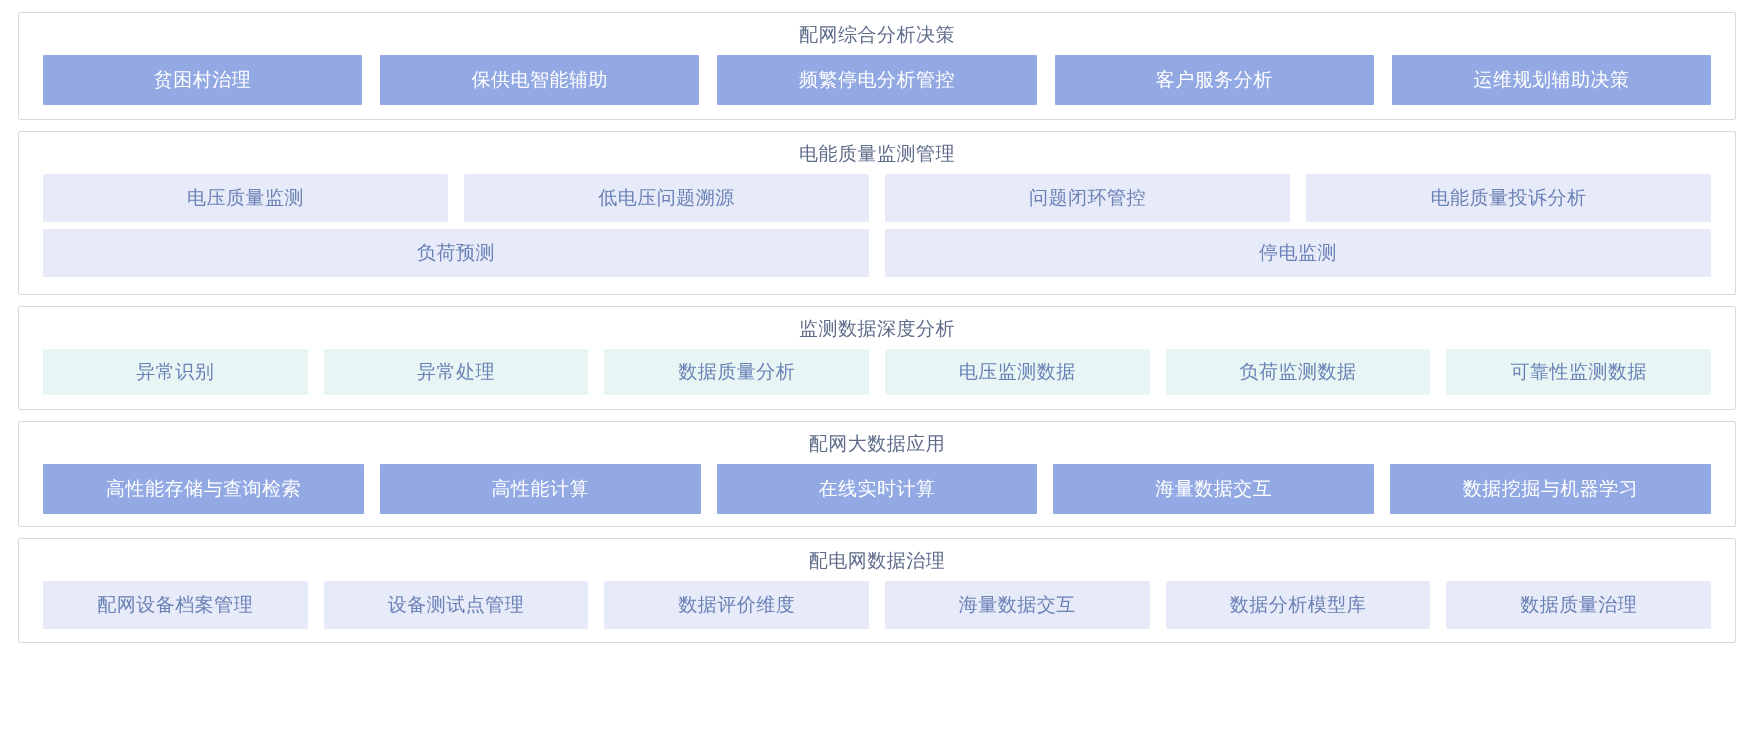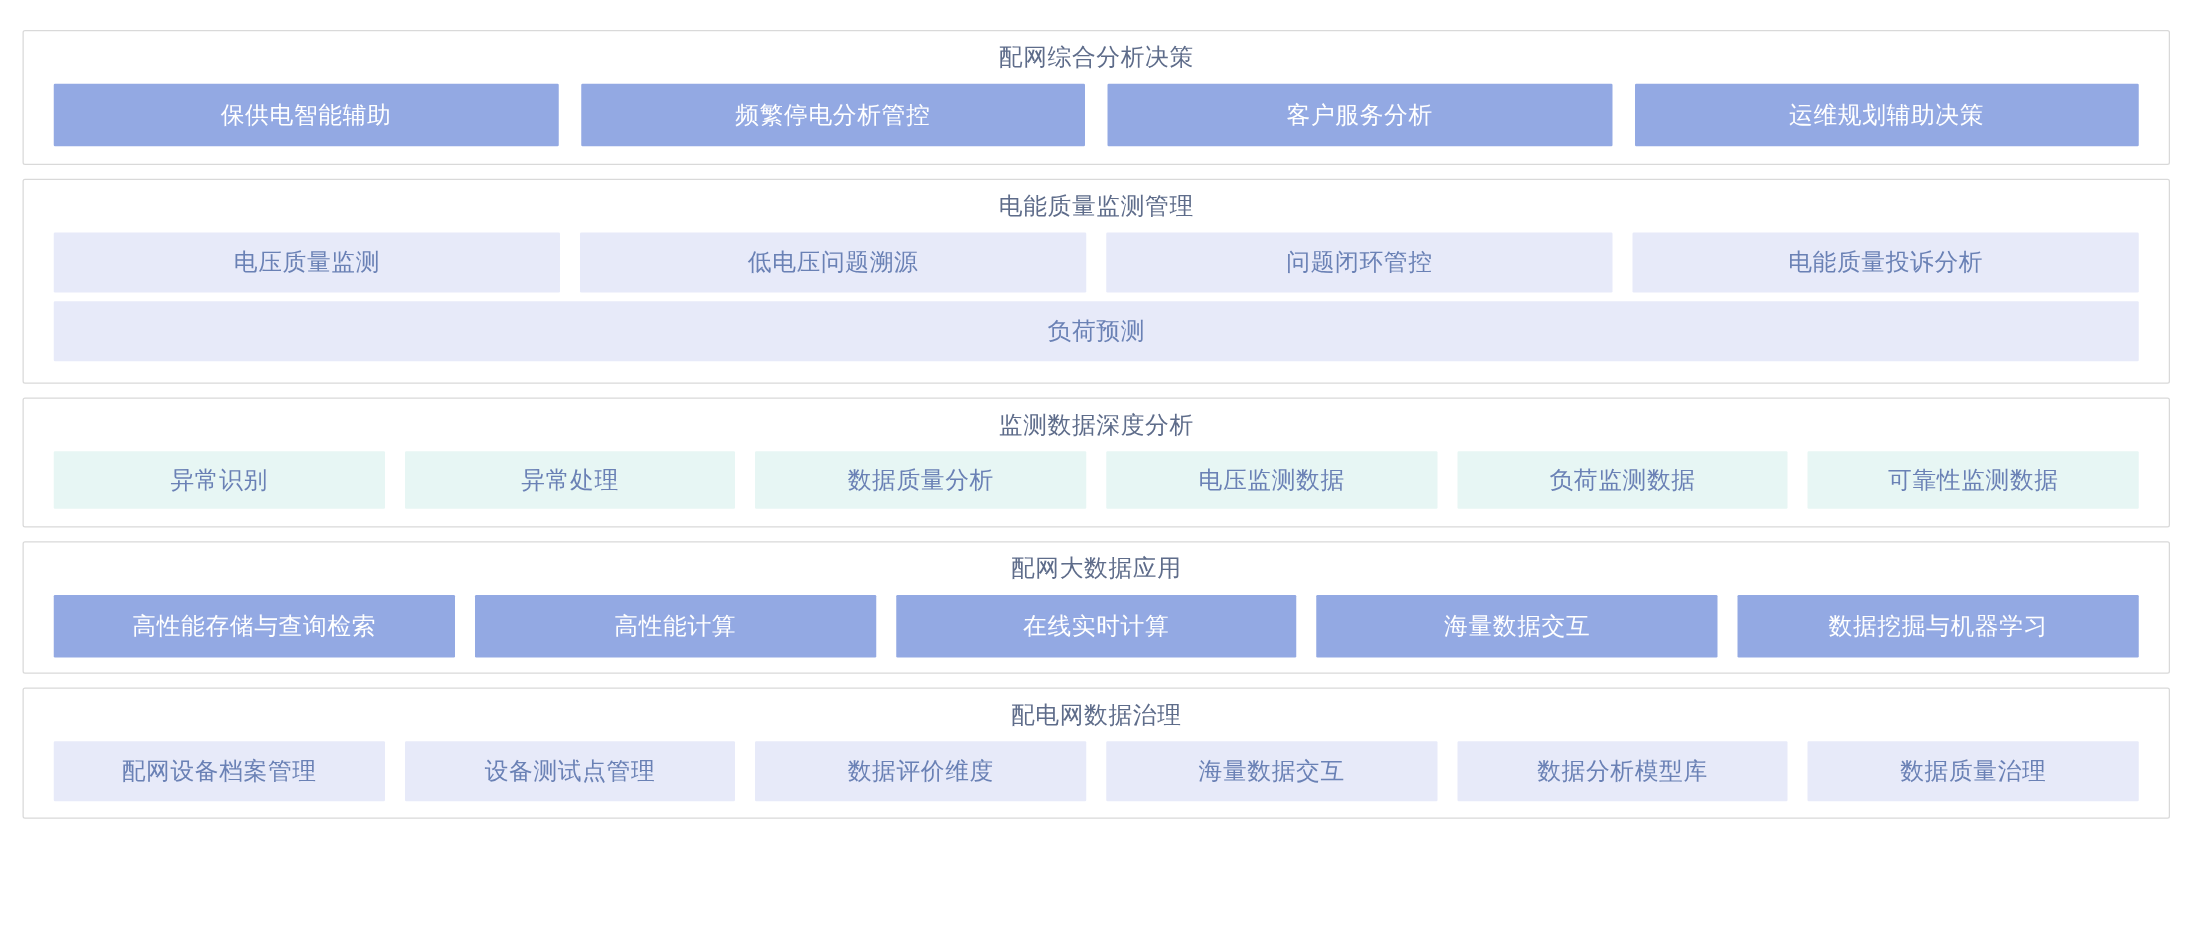--- a/index.html
+++ b/index.html
@@ -14,21 +14,20 @@
     overflow: hidden;
   }
   .page {
     width: 1754px;
     height: 532px;
     box-sizing: border-box;
     padding: 12px 18px 8px 18px;
     display: flex;
     flex-direction: column;
     gap: 11px;
-    margin-top: 12px;
   }
   .panel {
     border: 1px solid #d9d9d9;
     border-radius: 2px;
     background: #ffffff;
     box-sizing: border-box;
     padding: 8px 24px 10px 24px;
     display: flex;
     flex-direction: column;
   }
@@ -99,36 +98,38 @@
   #panel-4 .row { gap: 16px; }
   #panel-4 { padding-bottom: 13px; }
 </style>
 </head>
 <body>
 
 <div class="page">
     <section class="panel" id="panel-0">
       <div class="panel-title">配网综合分析决策</div>
       <div class="row">
+        <button class="btn solid">贫困村治理</button>
         <button class="btn solid">保供电智能辅助</button>
         <button class="btn solid">频繁停电分析管控</button>
         <button class="btn solid">客户服务分析</button>
         <button class="btn solid">运维规划辅助决策</button>
       </div>
     </section>
     <section class="panel" id="panel-1">
       <div class="panel-title">电能质量监测管理</div>
       <div class="row">
         <button class="btn lavender">电压质量监测</button>
         <button class="btn lavender">低电压问题溯源</button>
         <button class="btn lavender">问题闭环管控</button>
         <button class="btn lavender">电能质量投诉分析</button>
       </div>
       <div class="row">
         <button class="btn lavender">负荷预测</button>
+        <button class="btn lavender">停电监测</button>
       </div>
     </section>
     <section class="panel" id="panel-2">
       <div class="panel-title">监测数据深度分析</div>
       <div class="row">
         <button class="btn mint">异常识别</button>
         <button class="btn mint">异常处理</button>
         <button class="btn mint">数据质量分析</button>
         <button class="btn mint">电压监测数据</button>
         <button class="btn mint">负荷监测数据</button>

